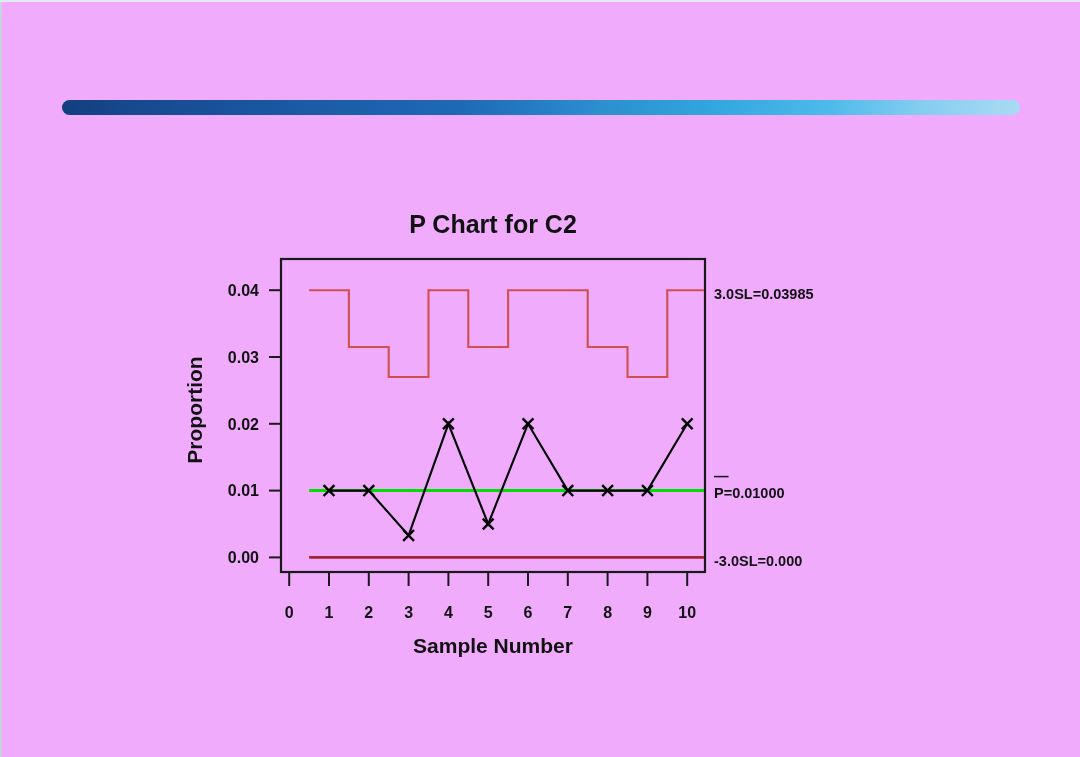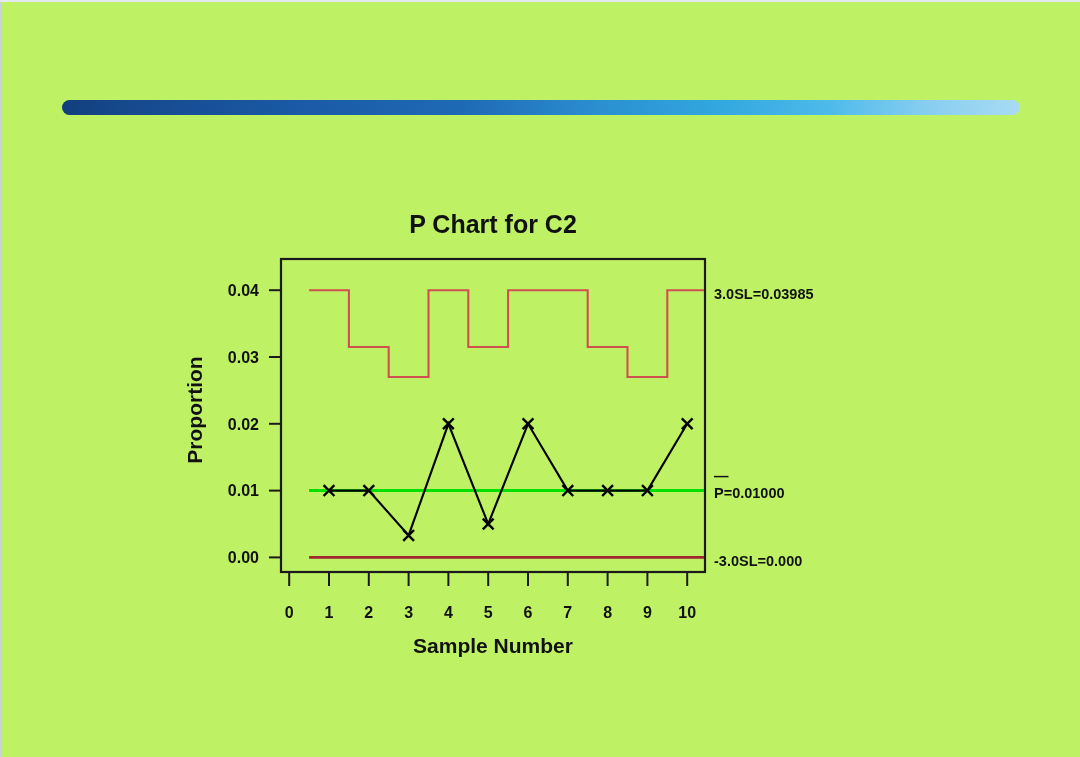--- a/index.html
+++ b/index.html
@@ -13,21 +13,21 @@
     background: #ffffff;
     font-family: "Liberation Sans", sans-serif;
     overflow: hidden;
   }
 
   
   #slide {
     position: relative;
     width: 1080px;
     height: 757px;
-    background: #bef264;
+    background: #f0abfc;
     box-sizing: border-box;
     padding-left: 24px;
   }
   
   #slide-edge-left {
     position: absolute;
     left: 0; top: 0;
     width: 2px; height: 757px;
     background: #c9d2dc;
   }

